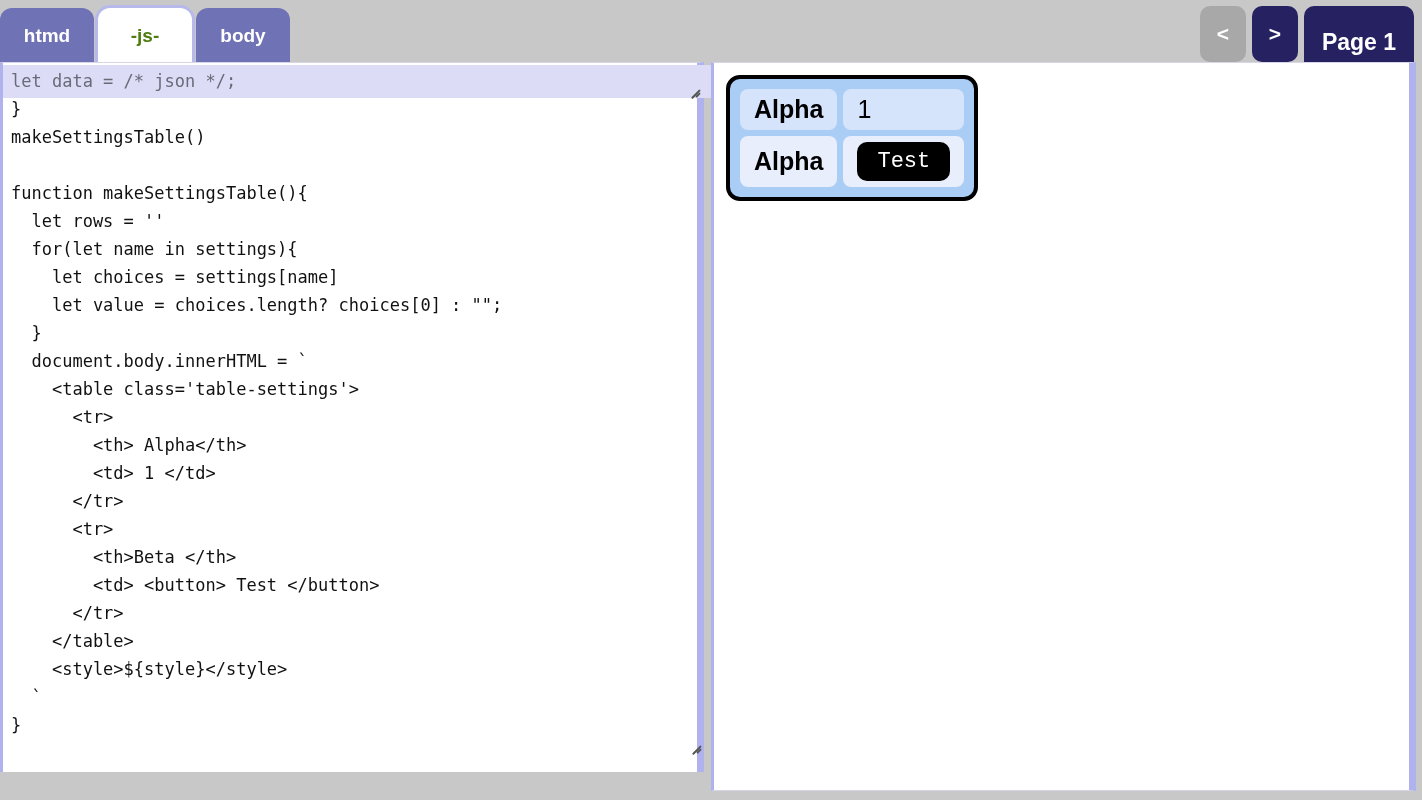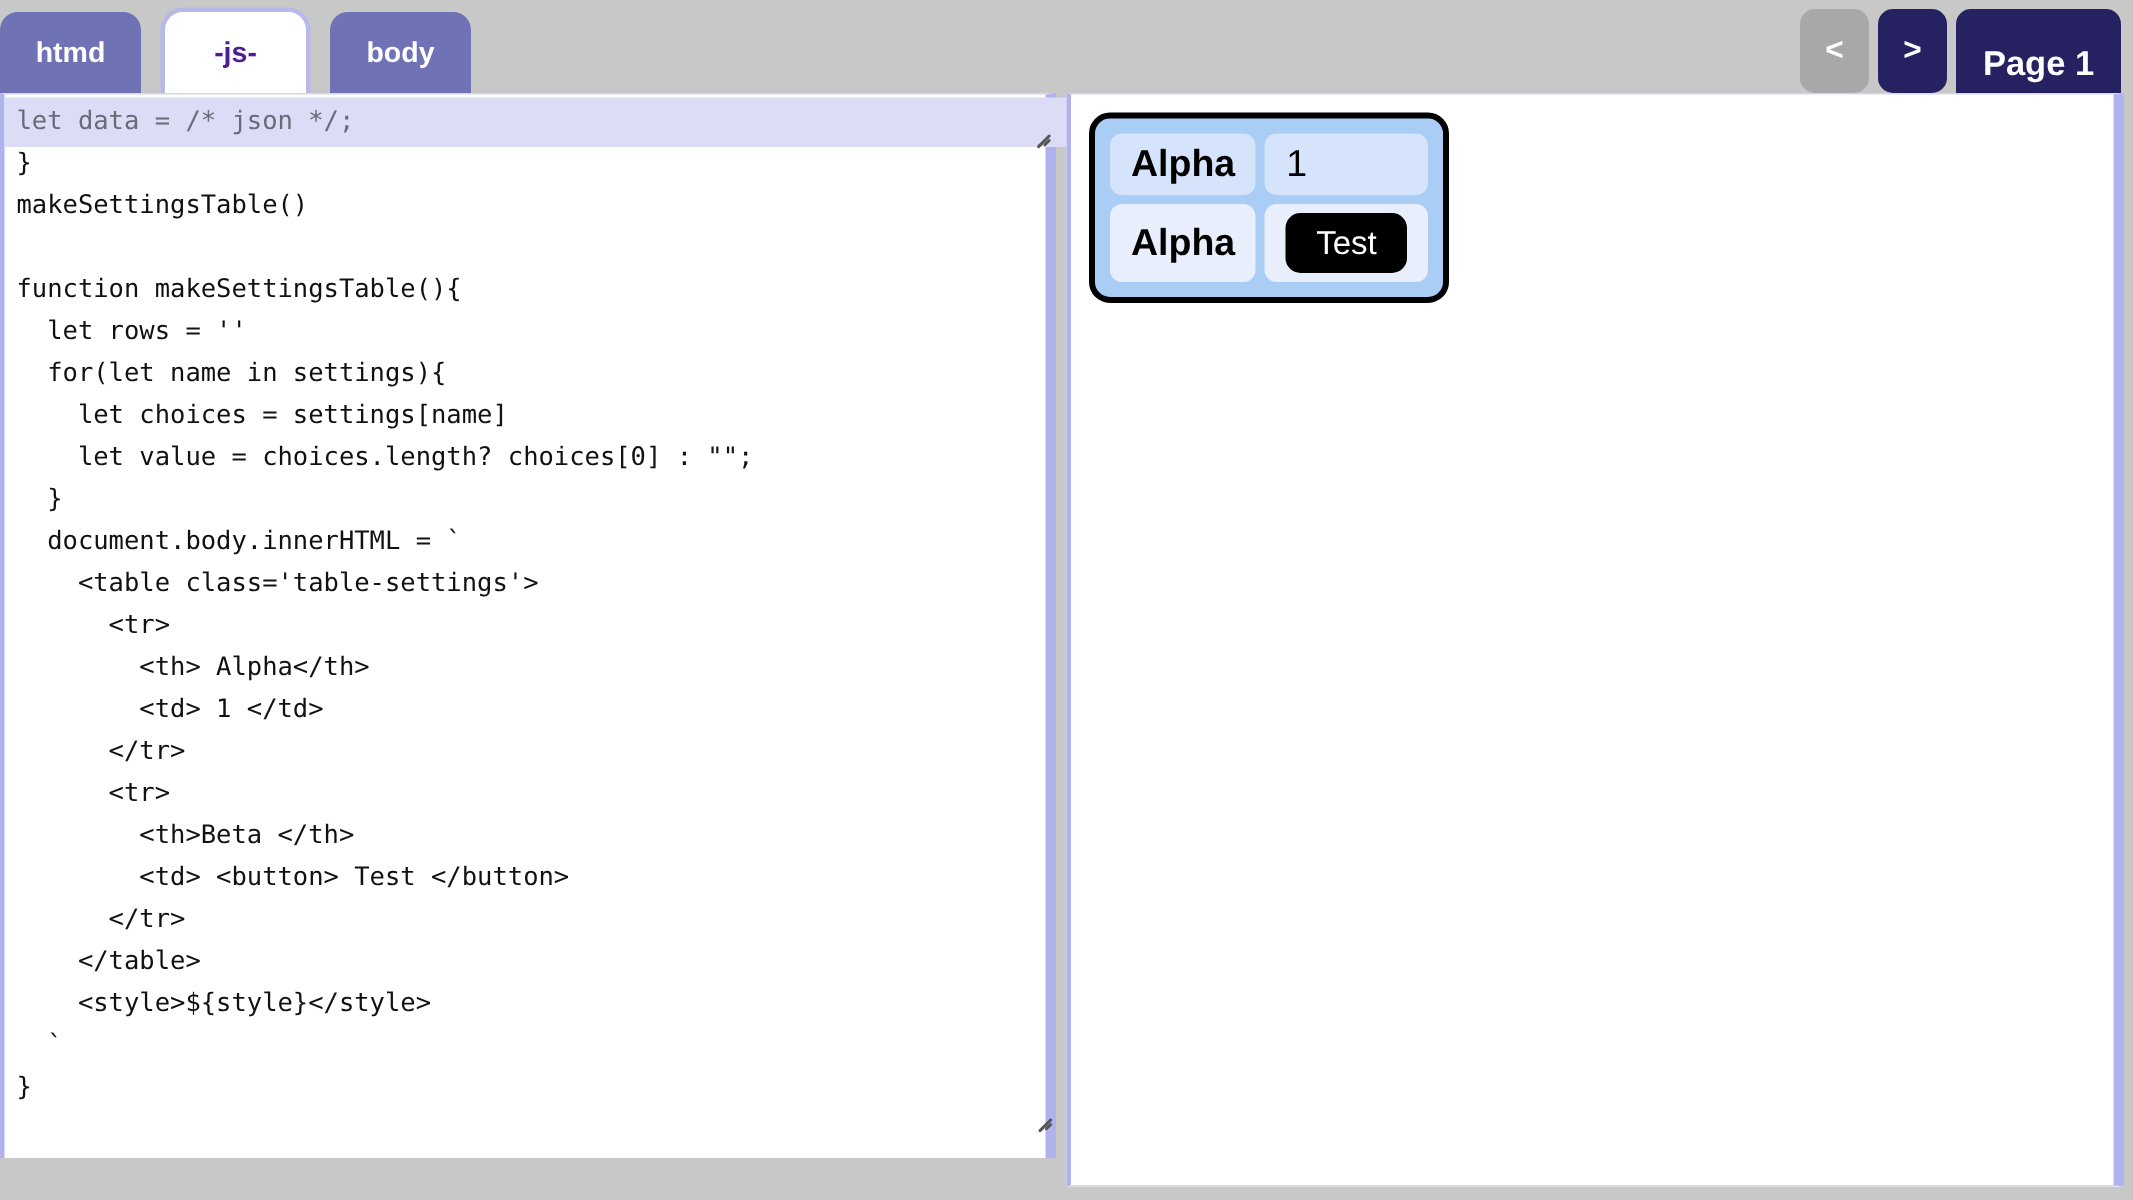--- a/index.html
+++ b/index.html
@@ -7,34 +7,34 @@
     width:1422px;height:800px;overflow:hidden;
     background:#c8c8c8;
     font-family:"Liberation Sans",sans-serif;
     -webkit-font-smoothing:antialiased;
   }
   #app{position:relative;width:1422px;height:800px;}
 
   
   #topbar{position:absolute;left:0;top:0;width:1422px;height:62px;}
 
-  .tabstrip{position:absolute;left:0;top:8px;height:50px;display:flex;gap:16px;}
+  .tabstrip{position:absolute;left:0;top:8px;height:50px;display:flex;gap:4px;}
   .tab{
     height:56px;min-width:94px;
     display:flex;align-items:center;justify-content:center;
     background:#6f72b5;color:#ffffff;
     font-size:19px;font-weight:bold;
     border-radius:12px 12px 0 0;
     padding:0 14px;
     box-sizing:border-box;
     cursor:pointer;
     user-select:none;
   }
   .tab.active{
-    background:#ffffff;color:#4c1d95;
+    background:#ffffff;color:#4d7c0f;
     box-shadow:0 0 0 3px #b7b9ea;
     border-radius:12px 12px 0 0;
   }
 
   .topright{position:absolute;right:8px;top:6px;height:56px;display:flex;gap:6px;align-items:stretch;}
   .navbtn{
     width:46px;height:56px;border-radius:10px;
     display:flex;align-items:center;justify-content:center;
     color:#ffffff;font-size:21px;font-weight:bold;
     background:#262262;cursor:pointer;user-select:none;
@@ -136,21 +136,21 @@
     box-sizing:border-box;
     margin-left:36px;
   }
   .table-settings th{font-weight:bold;text-align:center;}
   .table-settings tr:first-child th,
   .table-settings tr:first-child td{background:#d5e3fb;}
   .table-settings td{font-weight:normal;}
   .table-settings button{
     background:#000000;color:#ffffff;
     border:none;border-radius:10px;
-    font-family:Liberation Sans, sans-serif;
+    font-family:Liberation Mono, monospace;
     font-size:22px;
     padding:7px 20px;
     cursor:pointer;
   }
 </style>
 </head>
 <body>
 
 <div id="app">
 

